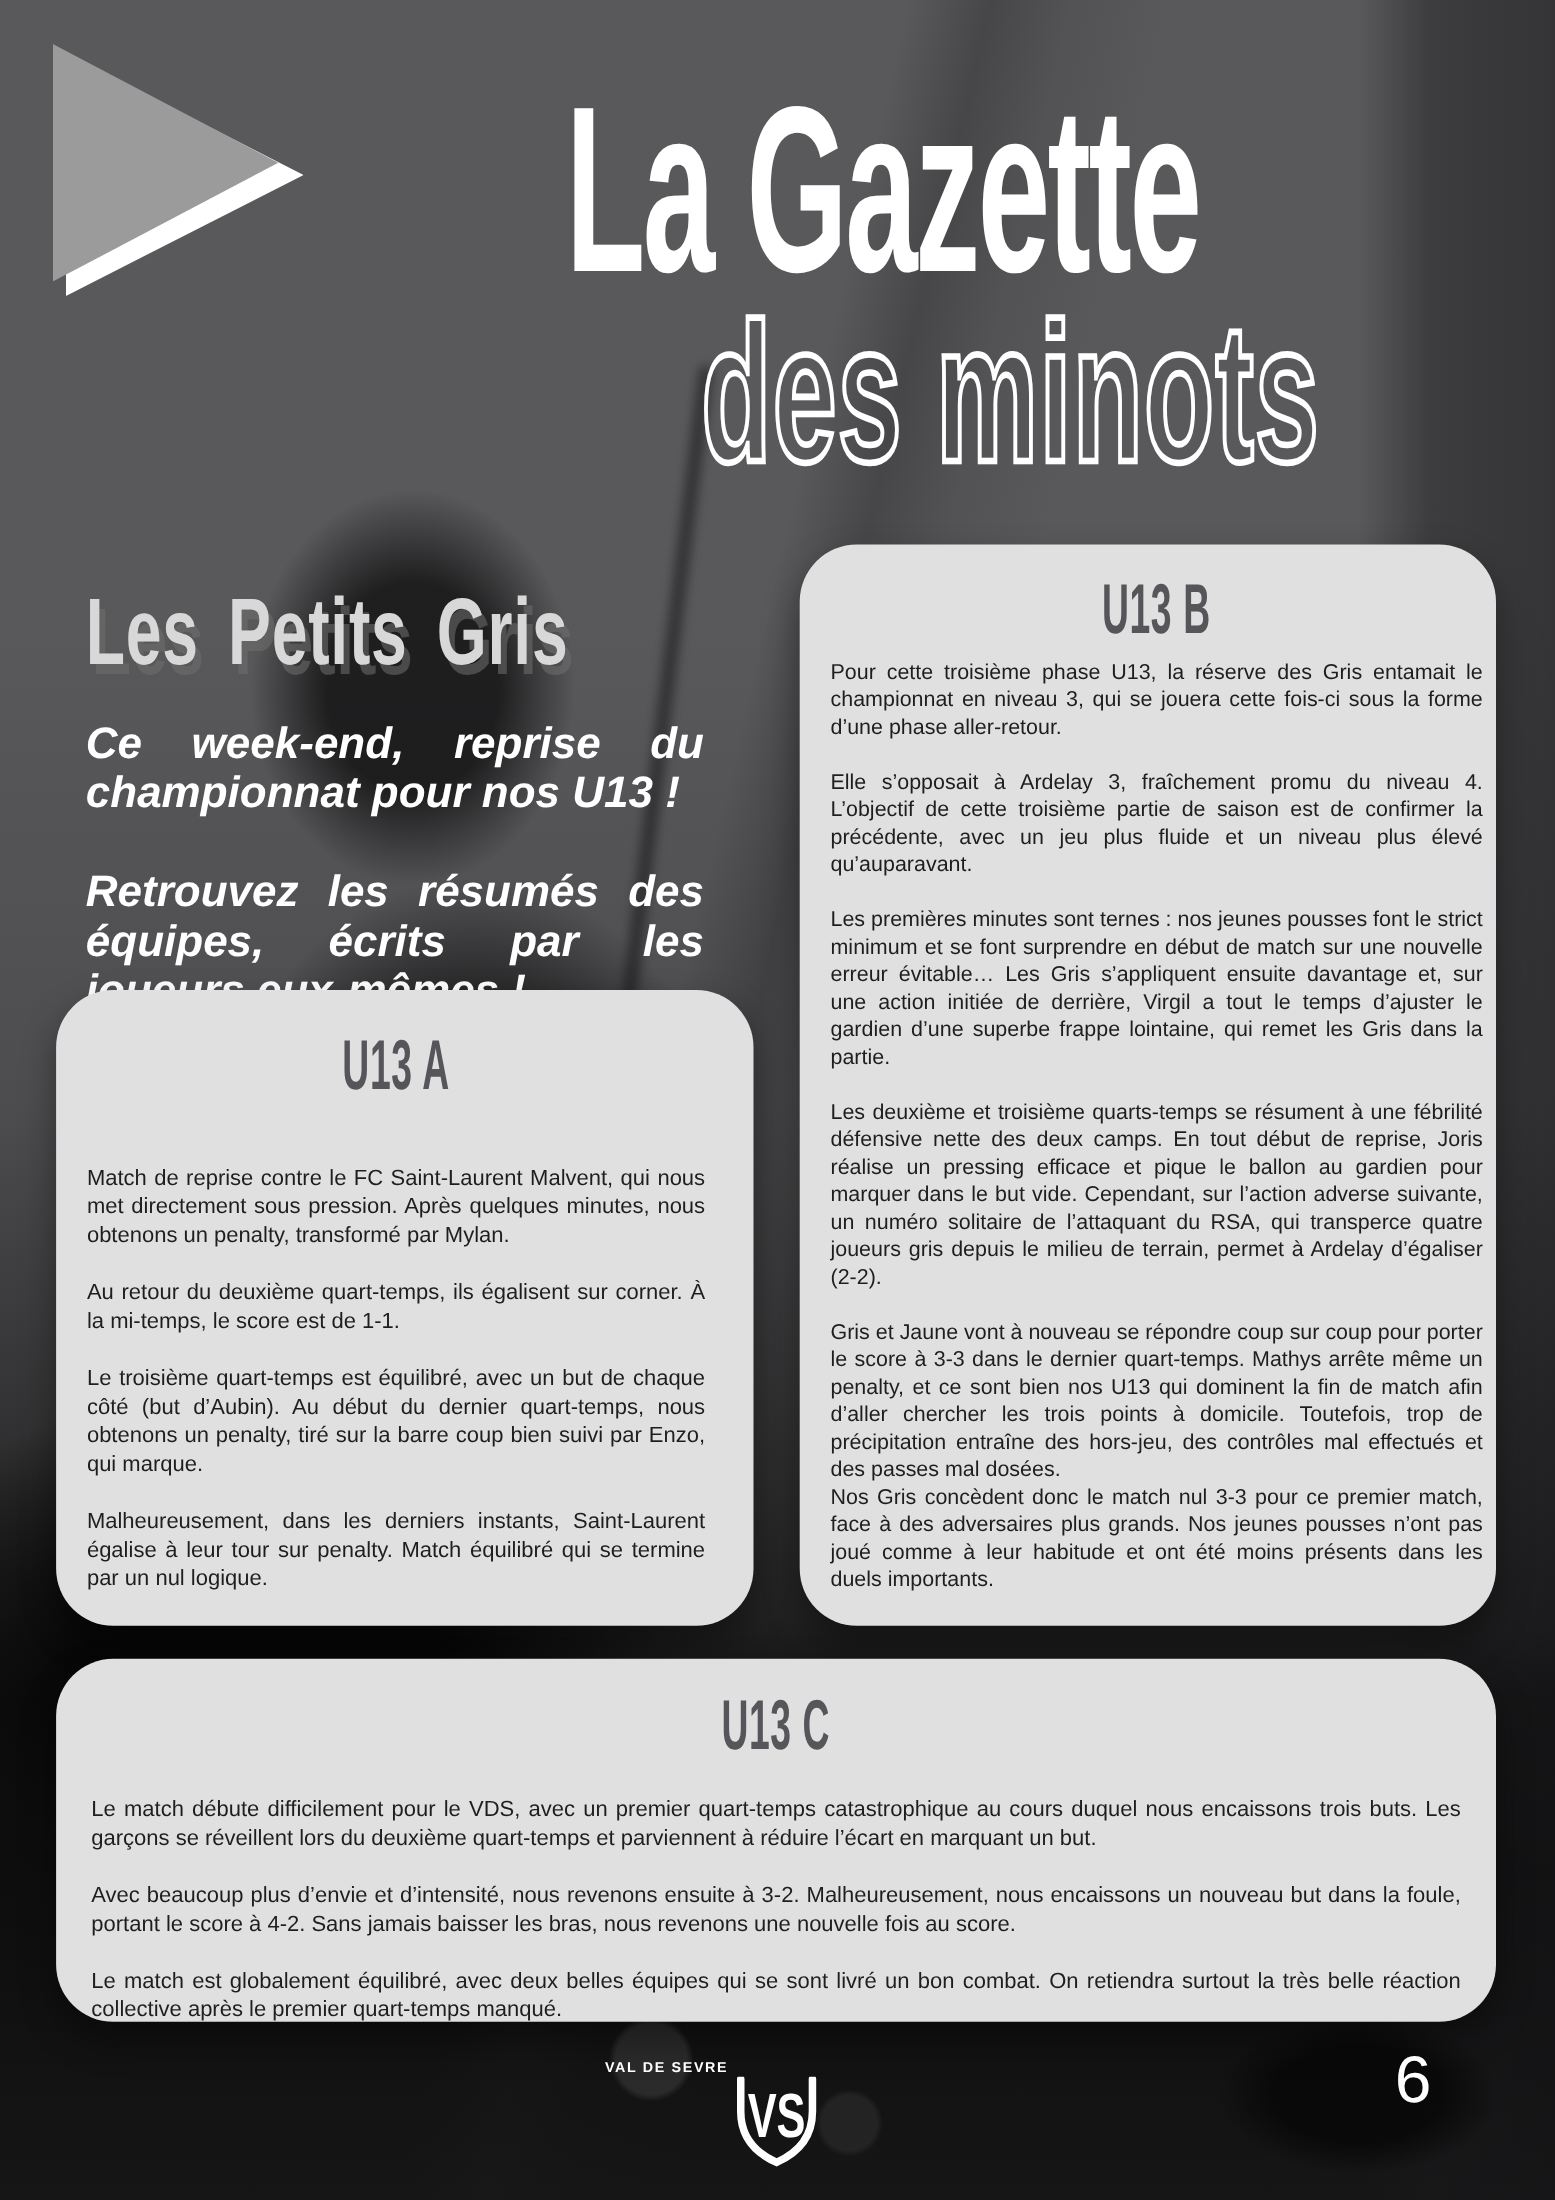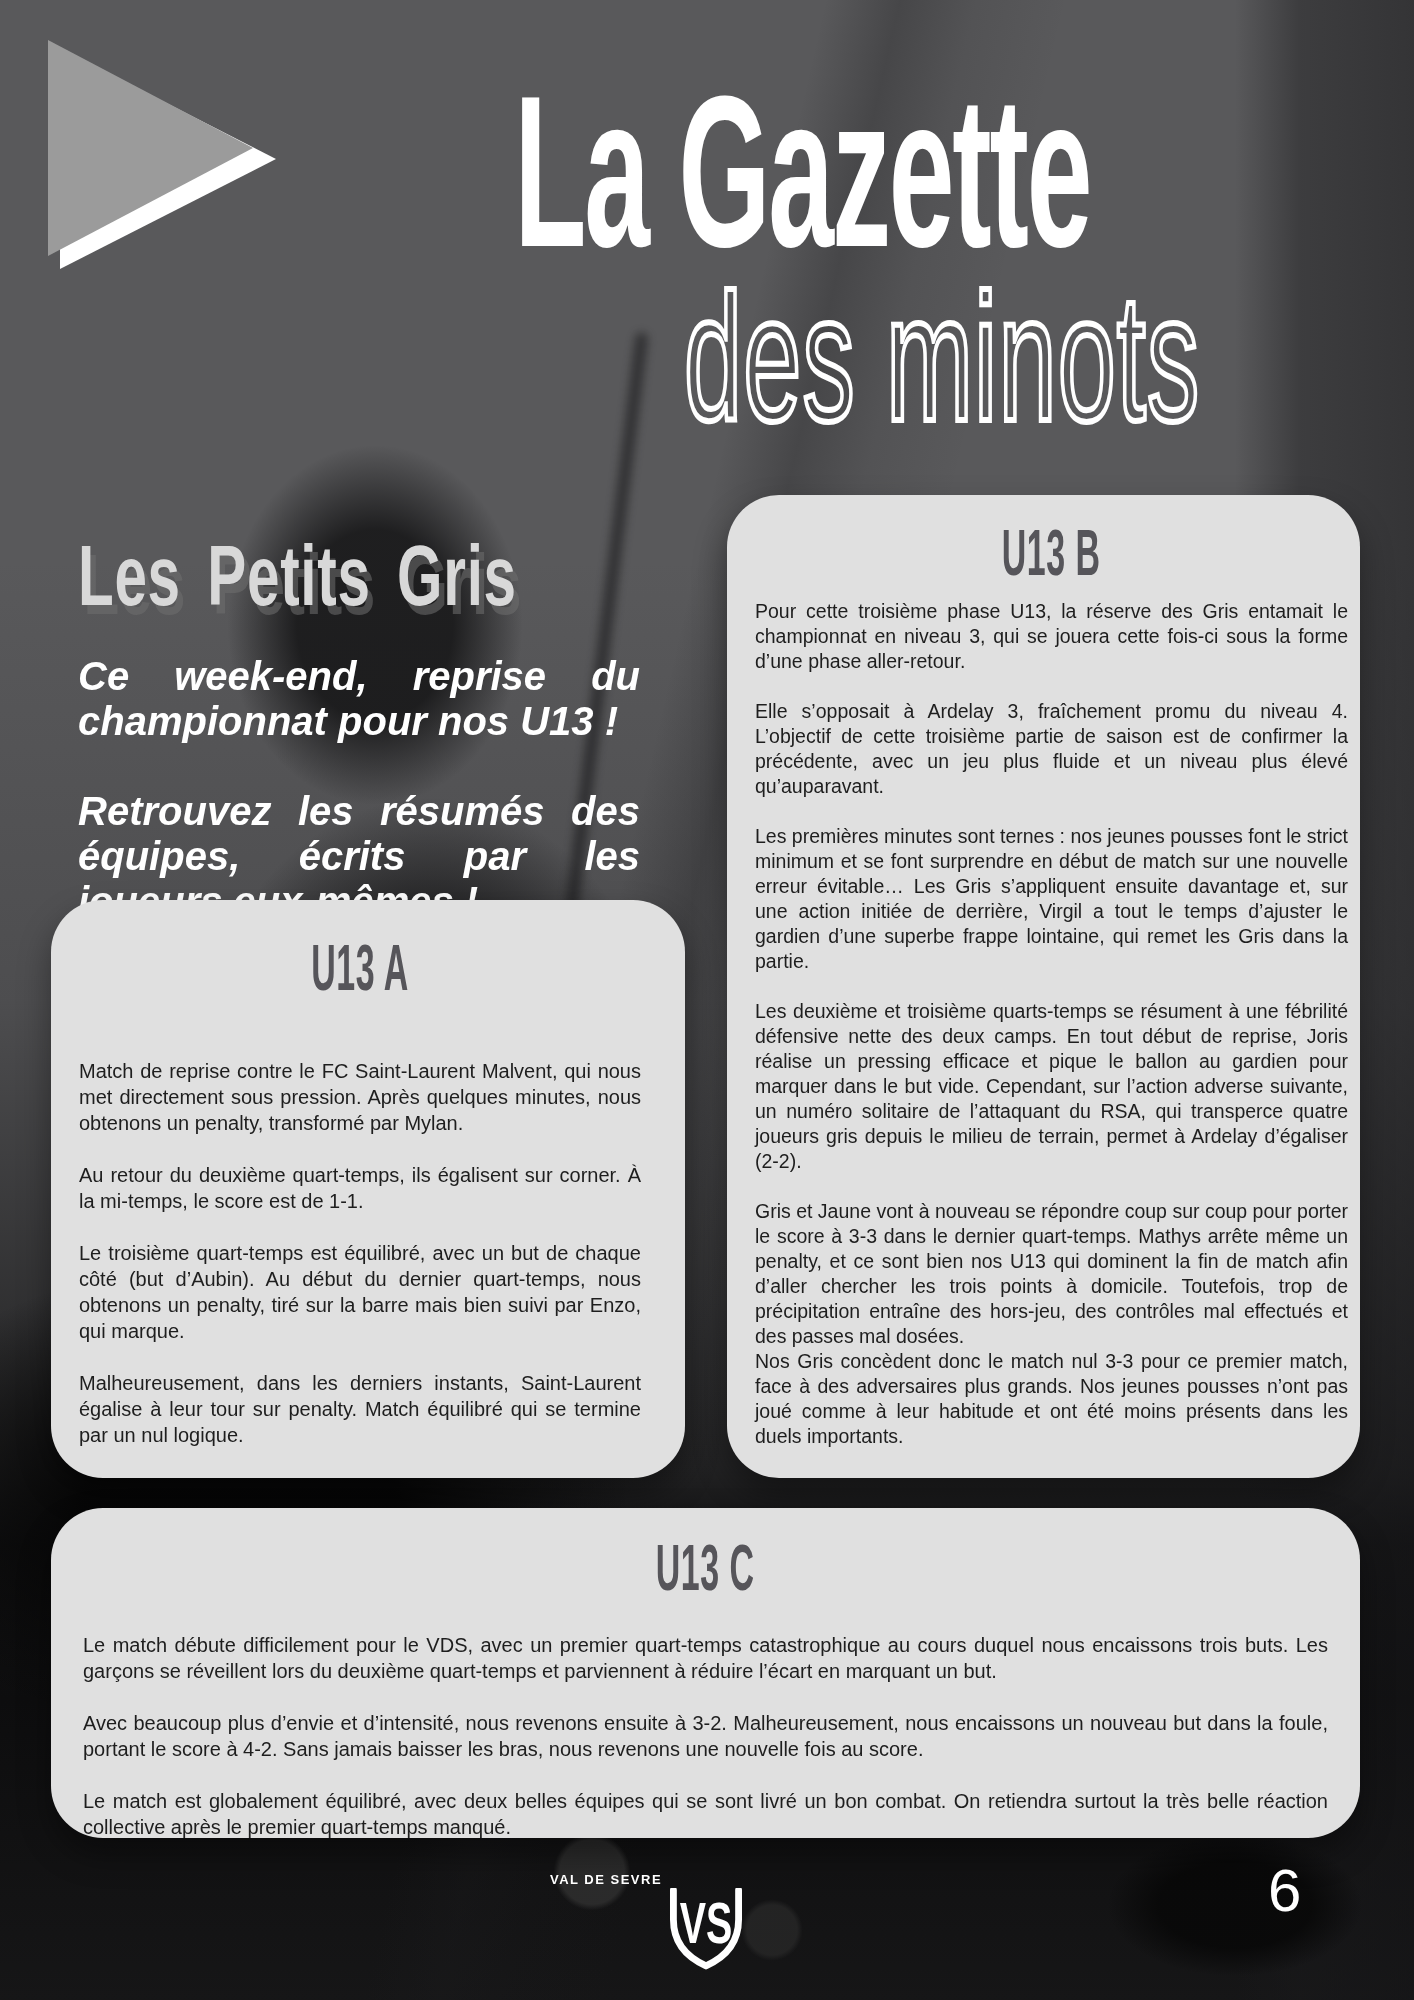--- a/index.html
+++ b/index.html
@@ -24,21 +24,21 @@
   
   .logo-triangle{position:absolute;left:48px;top:40px;width:232px;height:232px;}
   .logo-triangle .tri{position:absolute;clip-path:polygon(0 0,100% 50%,0 100%);}
   .tri-outline{left:12px;top:9px;width:216px;height:220px;background:#ffffff;}
   .tri-fill{left:0;top:0;width:205px;height:216px;background:#9b9b9b;}
 
   .masthead-title{position:absolute;top:64px;left:0;width:1090px;text-align:right;
     color:#fff;font-weight:bold;font-size:215px;line-height:1;white-space:nowrap;}
   .masthead-title span{display:inline-block;transform:scaleX(.55);transform-origin:right top;letter-spacing:-4px;}
   .masthead-sub{position:absolute;top:268px;left:0;width:1200px;text-align:right;
-    font-weight:normal;font-size:180px;line-height:1;white-space:nowrap;
+    font-weight:bold;font-size:180px;line-height:1;white-space:nowrap;
     color:transparent;-webkit-text-stroke:6px #ffffff;}
   .masthead-sub span{display:inline-block;transform:scaleX(.58);transform-origin:right top;letter-spacing:2px;}
 
   
   .intro-heading{position:absolute;left:78px;top:532px;font-size:86px;font-weight:bold;
     color:#d8d8d8;line-height:1;white-space:nowrap;
     text-shadow:8px 9px 0 rgba(112,112,112,.55);text-decoration:underline;}
   .intro-heading span{display:inline-block;transform:scaleX(.68);transform-origin:left top;word-spacing:14px;letter-spacing:1px;}
   .intro-text{position:absolute;left:78px;top:654px;width:562px;color:#ffffff;
     font-size:40px;font-weight:bold;font-style:italic;line-height:45px;text-align:justify;}
@@ -91,21 +91,21 @@
   <div class="intro-text">
       <p>Ce week-end, reprise du championnat pour nos U13 !</p>
       <p>Retrouvez les résumés des équipes, écrits par les joueurs eux-mêmes !</p>
     </div>
 
   <section class="card card-a">
     <h2><span>U13 A</span></h2>
     <div class="body">
         <p>Match de reprise contre le FC Saint-Laurent Malvent, qui nous met directement sous pression. Après quelques minutes, nous obtenons un penalty, transformé par Mylan.</p>
         <p>Au retour du deuxième quart-temps, ils égalisent sur corner. À la mi-temps, le score est de 1-1.</p>
-        <p>Le troisième quart-temps est équilibré, avec un but de chaque côté (but d’Aubin). Au début du dernier quart-temps, nous obtenons un penalty, tiré sur la barre mais bien suivi par Enzo, qui marque.</p>
+        <p>Le troisième quart-temps est équilibré, avec un but de chaque côté (but d’Aubin). Au début du dernier quart-temps, nous obtenons un penalty, tiré sur la barre coup bien suivi par Enzo, qui marque.</p>
         <p>Malheureusement, dans les derniers instants, Saint-Laurent égalise à leur tour sur penalty. Match équilibré qui se termine par un nul logique.</p>
       </div>
   </section>
 
   <section class="card card-b">
     <h2><span>U13 B</span></h2>
     <div class="body">
         <p>Pour cette troisième phase U13, la réserve des Gris entamait le championnat en niveau 3, qui se jouera cette fois-ci sous la forme d’une phase aller-retour.</p>
         <p>Elle s’opposait à Ardelay 3, fraîchement promu du niveau 4. L’objectif de cette troisième partie de saison est de confirmer la précédente, avec un jeu plus fluide et un niveau plus élevé qu’auparavant.</p>
         <p>Les premières minutes sont ternes : nos jeunes pousses font le strict minimum et se font surprendre en début de match sur une nouvelle erreur évitable… Les Gris s’appliquent ensuite davantage et, sur une action initiée de derrière, Virgil a tout le temps d’ajuster le gardien d’une superbe frappe lointaine, qui remet les Gris dans la partie.</p>

